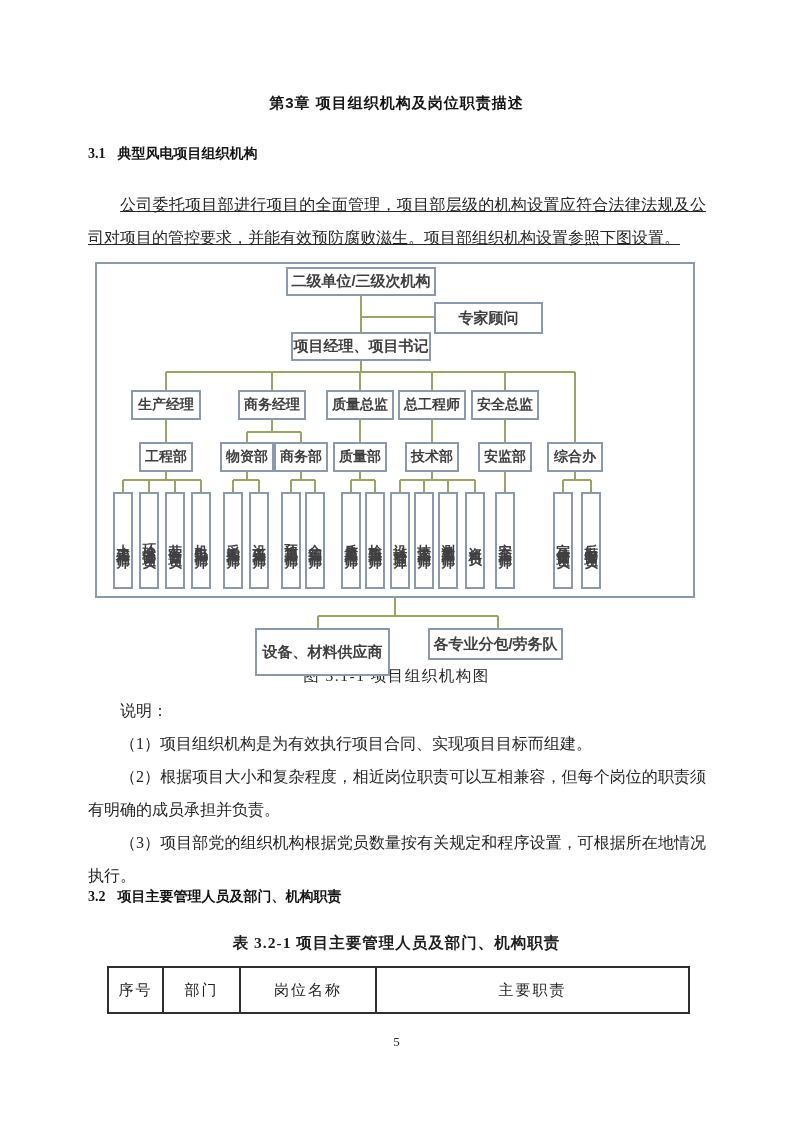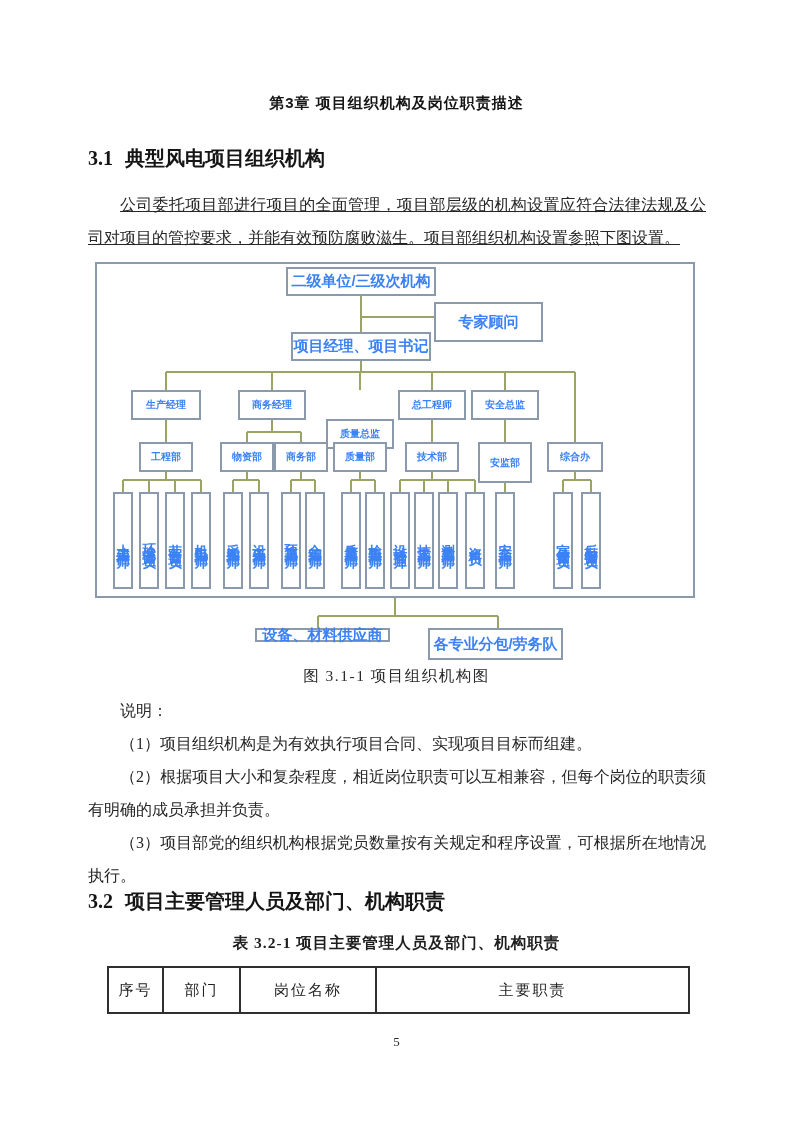--- a/index.html
+++ b/index.html
@@ -9,21 +9,21 @@
     font-family:"Liberation Serif","DejaVu Serif",serif;
   }
   
   .chapter-title{
     position:absolute;top:94px;left:0;width:793px;margin:0;
     text-align:center;font-size:15px;font-weight:bold;letter-spacing:1px;
     font-family:"Liberation Sans","DejaVu Sans",sans-serif;color:#151515;
   }
   .sec-head{
     position:absolute;left:88px;margin:0;
-    font-size:20px;font-weight:bold;color:#151515;
+    font-size:14px;font-weight:bold;color:#151515;
     font-family:"Liberation Sans","DejaVu Sans",sans-serif;
   }
   .sec-head .sec-num{margin-right:12px;font-family:"Liberation Serif","DejaVu Serif",serif;}
   #sec31{top:145px;}
   #sec32{top:888px;}
   .body-par{
     position:absolute;left:88px;top:189px;width:618px;margin:0;
     font-size:16px;line-height:32.5px;text-align:justify;text-indent:2em;color:#262626;text-decoration:underline;
   }
   .notes{position:absolute;left:88px;top:694px;width:618px;}
@@ -43,24 +43,24 @@
   
   .orgchart{position:absolute;left:95px;top:262px;width:600px;height:398px;}
   .chart-frame{
     position:absolute;left:0;top:0;width:600px;height:336px;
     border:2px solid #8b99ad;box-sizing:border-box;background:transparent;
   }
   .connectors{position:absolute;left:0;top:0;width:600px;height:398px;}
   .node{
     position:absolute;box-sizing:border-box;background:#ffffff;
     border:2px solid #8b99ad;display:flex;align-items:center;justify-content:center;
-    font-family:"Liberation Sans","DejaVu Sans",sans-serif;font-weight:bold;color:#3b82f6;
+    font-family:"Liberation Sans","DejaVu Sans",sans-serif;font-weight:bold;color:#404040;
     font-size:15px;white-space:nowrap;z-index:2;
   }
-  .node.small{font-size:10px;}
+  .node.small{font-size:14px;}
   .node.vert{
     writing-mode:vertical-rl;text-orientation:upright;
     font-size:13.5px;letter-spacing:3px;white-space:normal;line-height:1;
   }
   
   .resp-table{
     position:absolute;left:107px;top:966px;width:581px;
     border-collapse:collapse;table-layout:fixed;
   }
   .resp-table th{
@@ -93,56 +93,56 @@
         M206 210 V218 M196 218 H220 M196 218 V230 M220 218 V230
         M265 210 V218 M256 218 H280 M256 218 V230 M280 218 V230
         M337 210 V218 M305 218 H380 M305 218 V230 M329 218 V230 M353 218 V230 M380 218 V230
         M410 210 V230
         M480 210 V218 M468 218 H496 M468 218 V230 M496 218 V230
         M300 336 V354 M223 354 H403 M223 354 V366 M403 354 V366"></path>
     </svg>
     <div class="chart-frame"></div>
 
     <div class="node" style="left:191px;top:5px;width:150px;height:29px;">二级单位/三级次机构</div>
-    <div class="node" style="left:339px;top:40px;width:109px;height:40px;">专家顾问</div>
+    <div class="node" style="left:339px;top:40px;width:109px;height:32px;">专家顾问</div>
     <div class="node" style="left:196px;top:70px;width:140px;height:29px;">项目经理、项目书记</div>
 
     <div class="node small" style="left:36px;top:128px;width:70px;height:30px;">生产经理</div>
     <div class="node small" style="left:143px;top:128px;width:68px;height:30px;">商务经理</div>
-    <div class="node small" style="left:231px;top:128px;width:68px;height:30px;margin-top:29px;">质量总监</div>
+    <div class="node small" style="left:231px;top:128px;width:68px;height:30px;">质量总监</div>
     <div class="node small" style="left:303px;top:128px;width:68px;height:30px;">总工程师</div>
     <div class="node small" style="left:376px;top:128px;width:68px;height:30px;">安全总监</div>
 
     <div class="node small" style="left:44px;top:180px;width:54px;height:30px;">工程部</div>
     <div class="node small" style="left:125px;top:180px;width:54px;height:30px;">物资部</div>
     <div class="node small" style="left:179px;top:180px;width:54px;height:30px;">商务部</div>
     <div class="node small" style="left:238px;top:180px;width:54px;height:30px;">质量部</div>
     <div class="node small" style="left:310px;top:180px;width:54px;height:30px;">技术部</div>
-    <div class="node small" style="left:383px;top:180px;width:54px;height:41px;">安监部</div>
+    <div class="node small" style="left:383px;top:180px;width:54px;height:30px;">安监部</div>
     <div class="node small" style="left:452px;top:180px;width:56px;height:30px;">综合办</div>
 
     <div class="node vert" style="left:18px;top:230px;width:20px;height:97px;">土建工程师</div>
     <div class="node vert" style="left:44px;top:230px;width:20px;height:97px;">环境管理员</div>
     <div class="node vert" style="left:70px;top:230px;width:20px;height:97px;">劳务管理员</div>
     <div class="node vert" style="left:96px;top:230px;width:20px;height:97px;">机电工程师</div>
     <div class="node vert" style="left:128px;top:230px;width:20px;height:97px;">采购工程师</div>
     <div class="node vert" style="left:154px;top:230px;width:20px;height:97px;">设备工程师</div>
     <div class="node vert" style="left:186px;top:230px;width:20px;height:97px;">预算工程师</div>
     <div class="node vert" style="left:210px;top:230px;width:20px;height:97px;">合约工程师</div>
     <div class="node vert" style="left:246px;top:230px;width:20px;height:97px;">质量工程师</div>
     <div class="node vert" style="left:270px;top:230px;width:20px;height:97px;">检验工程师</div>
     <div class="node vert" style="left:295px;top:230px;width:20px;height:97px;">设计管理师</div>
     <div class="node vert" style="left:319px;top:230px;width:20px;height:97px;">技术工程师</div>
     <div class="node vert" style="left:343px;top:230px;width:20px;height:97px;">测量工程师</div>
     <div class="node vert" style="left:370px;top:230px;width:20px;height:97px;">资料员</div>
     <div class="node vert" style="left:400px;top:230px;width:20px;height:97px;">安全工程师</div>
     <div class="node vert" style="left:458px;top:230px;width:20px;height:97px;">宣传管理员</div>
     <div class="node vert" style="left:486px;top:230px;width:20px;height:97px;">后勤管理员</div>
 
-    <div class="node" style="left:160px;top:366px;width:135px;height:14px;">设备、材料供应商</div>
+    <div class="node" style="left:160px;top:366px;width:135px;height:48px;">设备、材料供应商</div>
     <div class="node" style="left:333px;top:366px;width:135px;height:32px;">各专业分包/劳务队</div>
   </div>
 
   <p class="fig-caption">图 3.1-1 项目组织机构图</p>
 
   <div class="notes">
     <p>说明：</p>
     <p>（1）项目组织机构是为有效执行项目合同、实现项目目标而组建。</p>
     <p>（2）根据项目大小和复杂程度，相近岗位职责可以互相兼容，但每个岗位的职责须有明确的成员承担并负责。</p>
     <p>（3）项目部党的组织机构根据党员数量按有关规定和程序设置，可根据所在地情况执行。</p>

